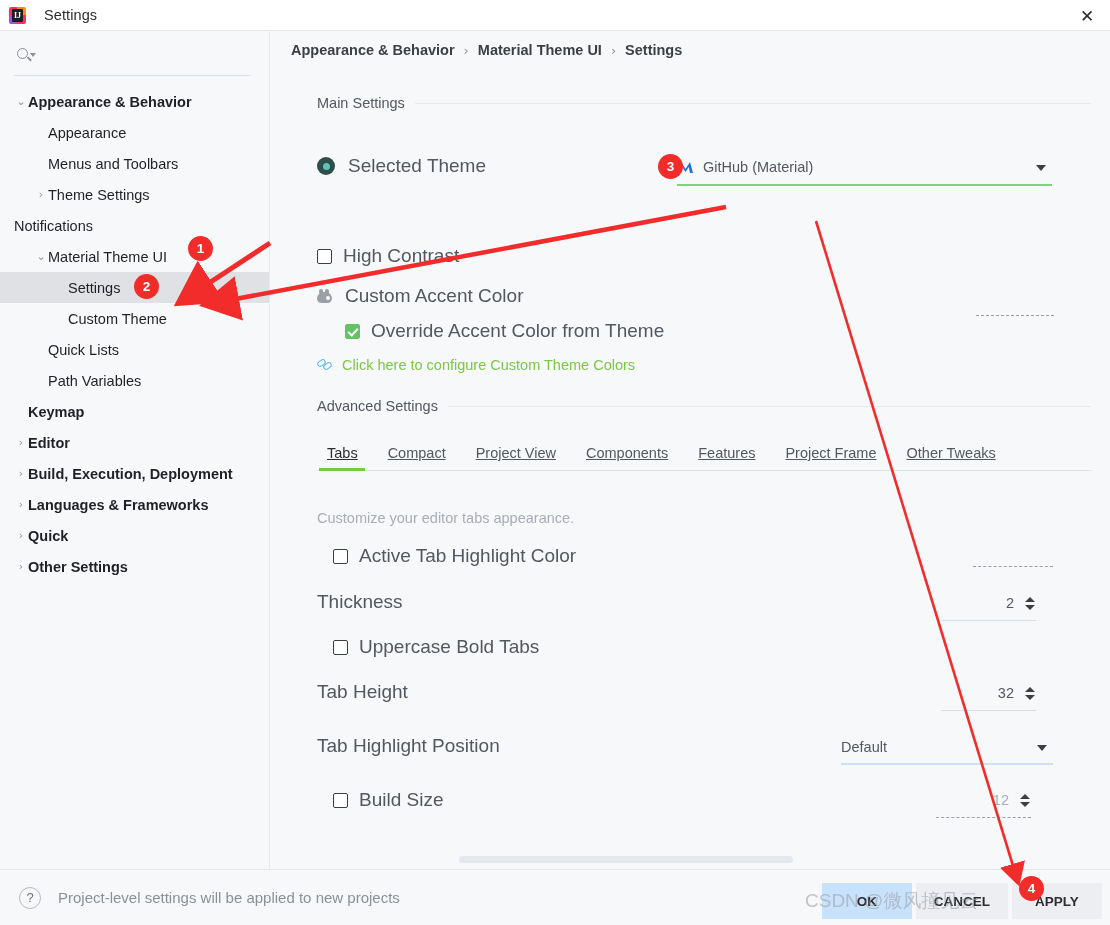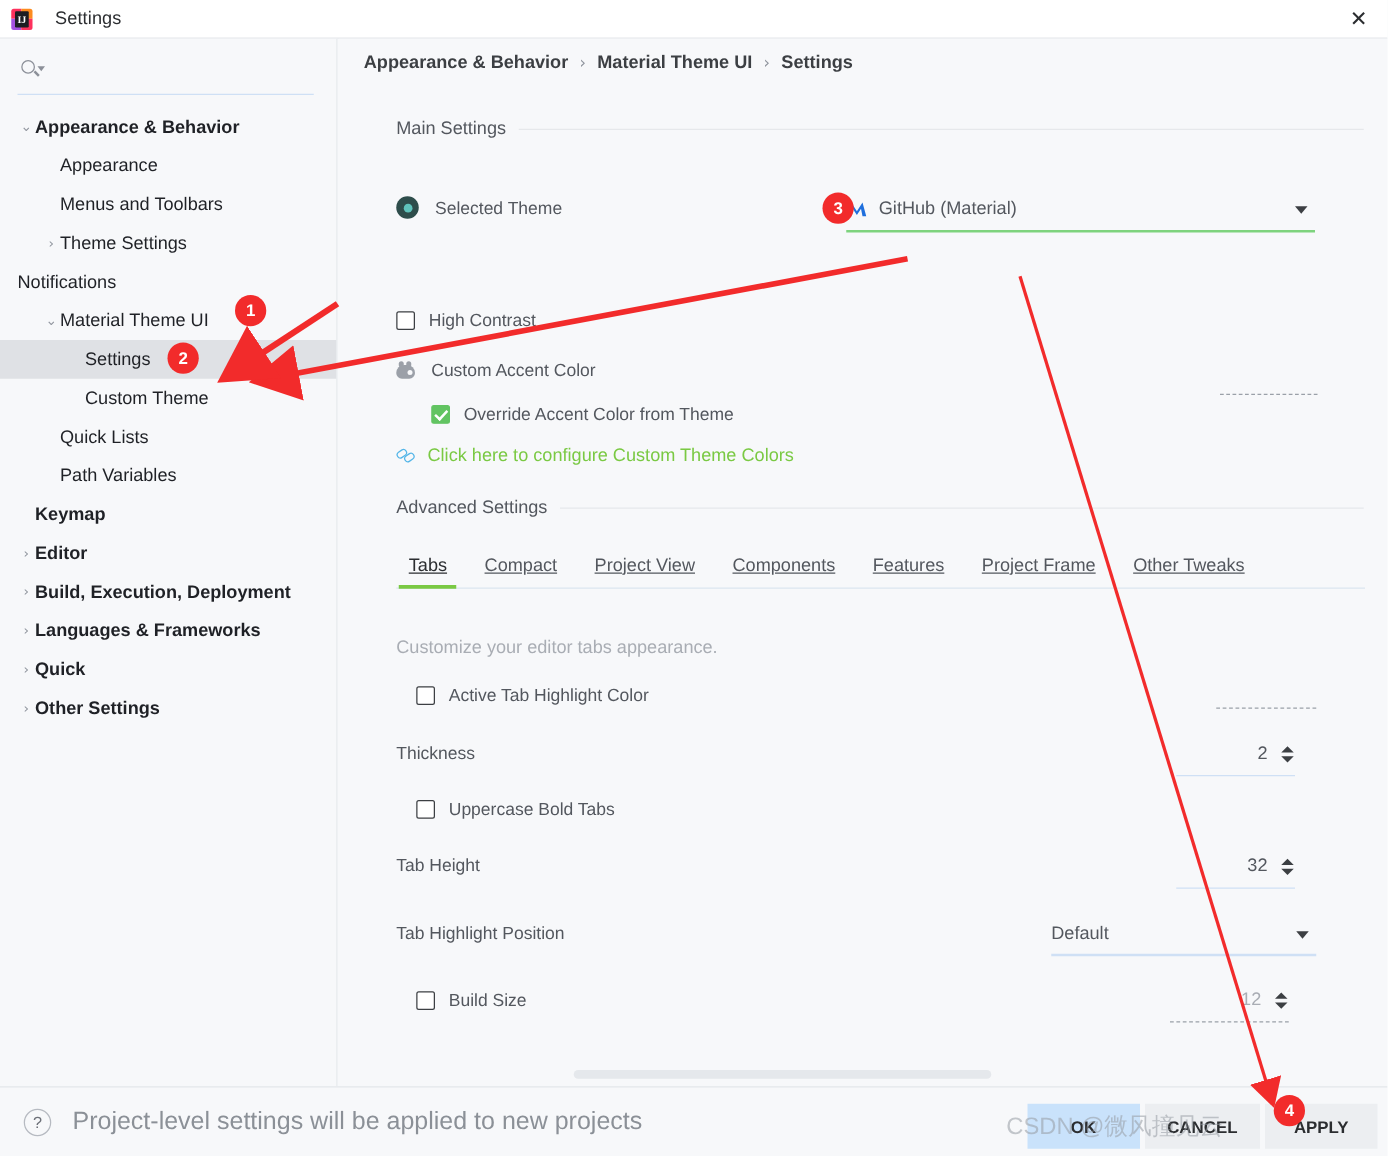--- a/index.html
+++ b/index.html
@@ -117,21 +117,21 @@
     display: flex; align-items: center; gap: 10px;
     font-size: 14.5px; color: #53575e;
     width: 774px;
   }
   .section-head .rule { flex: 1; height: 1px; background: #e6e8eb; }
 
   .row {
     position: absolute; left: 46px; width: 775px; height: 30px;
     display: flex; align-items: center;
   }
-  .row .rlabel { font-size: 14px; color: #53575e; white-space: nowrap; }
+  .row .rlabel { font-size: 19px; color: #53575e; white-space: nowrap; }
 
   
   .cb {
     width: 15px; height: 15px; border: 1.6px solid #3c3f43; border-radius: 2px;
     background: #ffffff; margin-right: 11px; flex: none; cursor: pointer;
   }
   .cb.checked {
     background: #62c462; border-color: #62c462; position: relative;
   }
   .cb.checked::after {
@@ -255,21 +255,21 @@
     border-top: 1px solid #e4e6ea;
     display: flex; align-items: center;
   }
   .help-btn {
     width: 22px; height: 22px; border-radius: 50%;
     border: 1.5px solid #b6bac1; margin-left: 19px;
     display: flex; align-items: center; justify-content: center;
     font-size: 13px; color: #6d7179; cursor: pointer;
   }
   .bottom-note {
-    margin-left: 17px; font-size: 20px; color: #8b9097; text-align: center;
+    margin-left: 17px; font-size: 15px; color: #8b9097; text-align: center;
   }
   .btns {
     position: absolute; right: 8px; top: 13px;
     display: flex; gap: 4px;
   }
   .btn {
     height: 36px; min-width: 90px; padding: 0 18px;
     display: flex; align-items: center; justify-content: center;
     font-size: 13.5px; font-weight: bold; color: #2b2d30;
     background: #eceef1; border: none; cursor: pointer;

